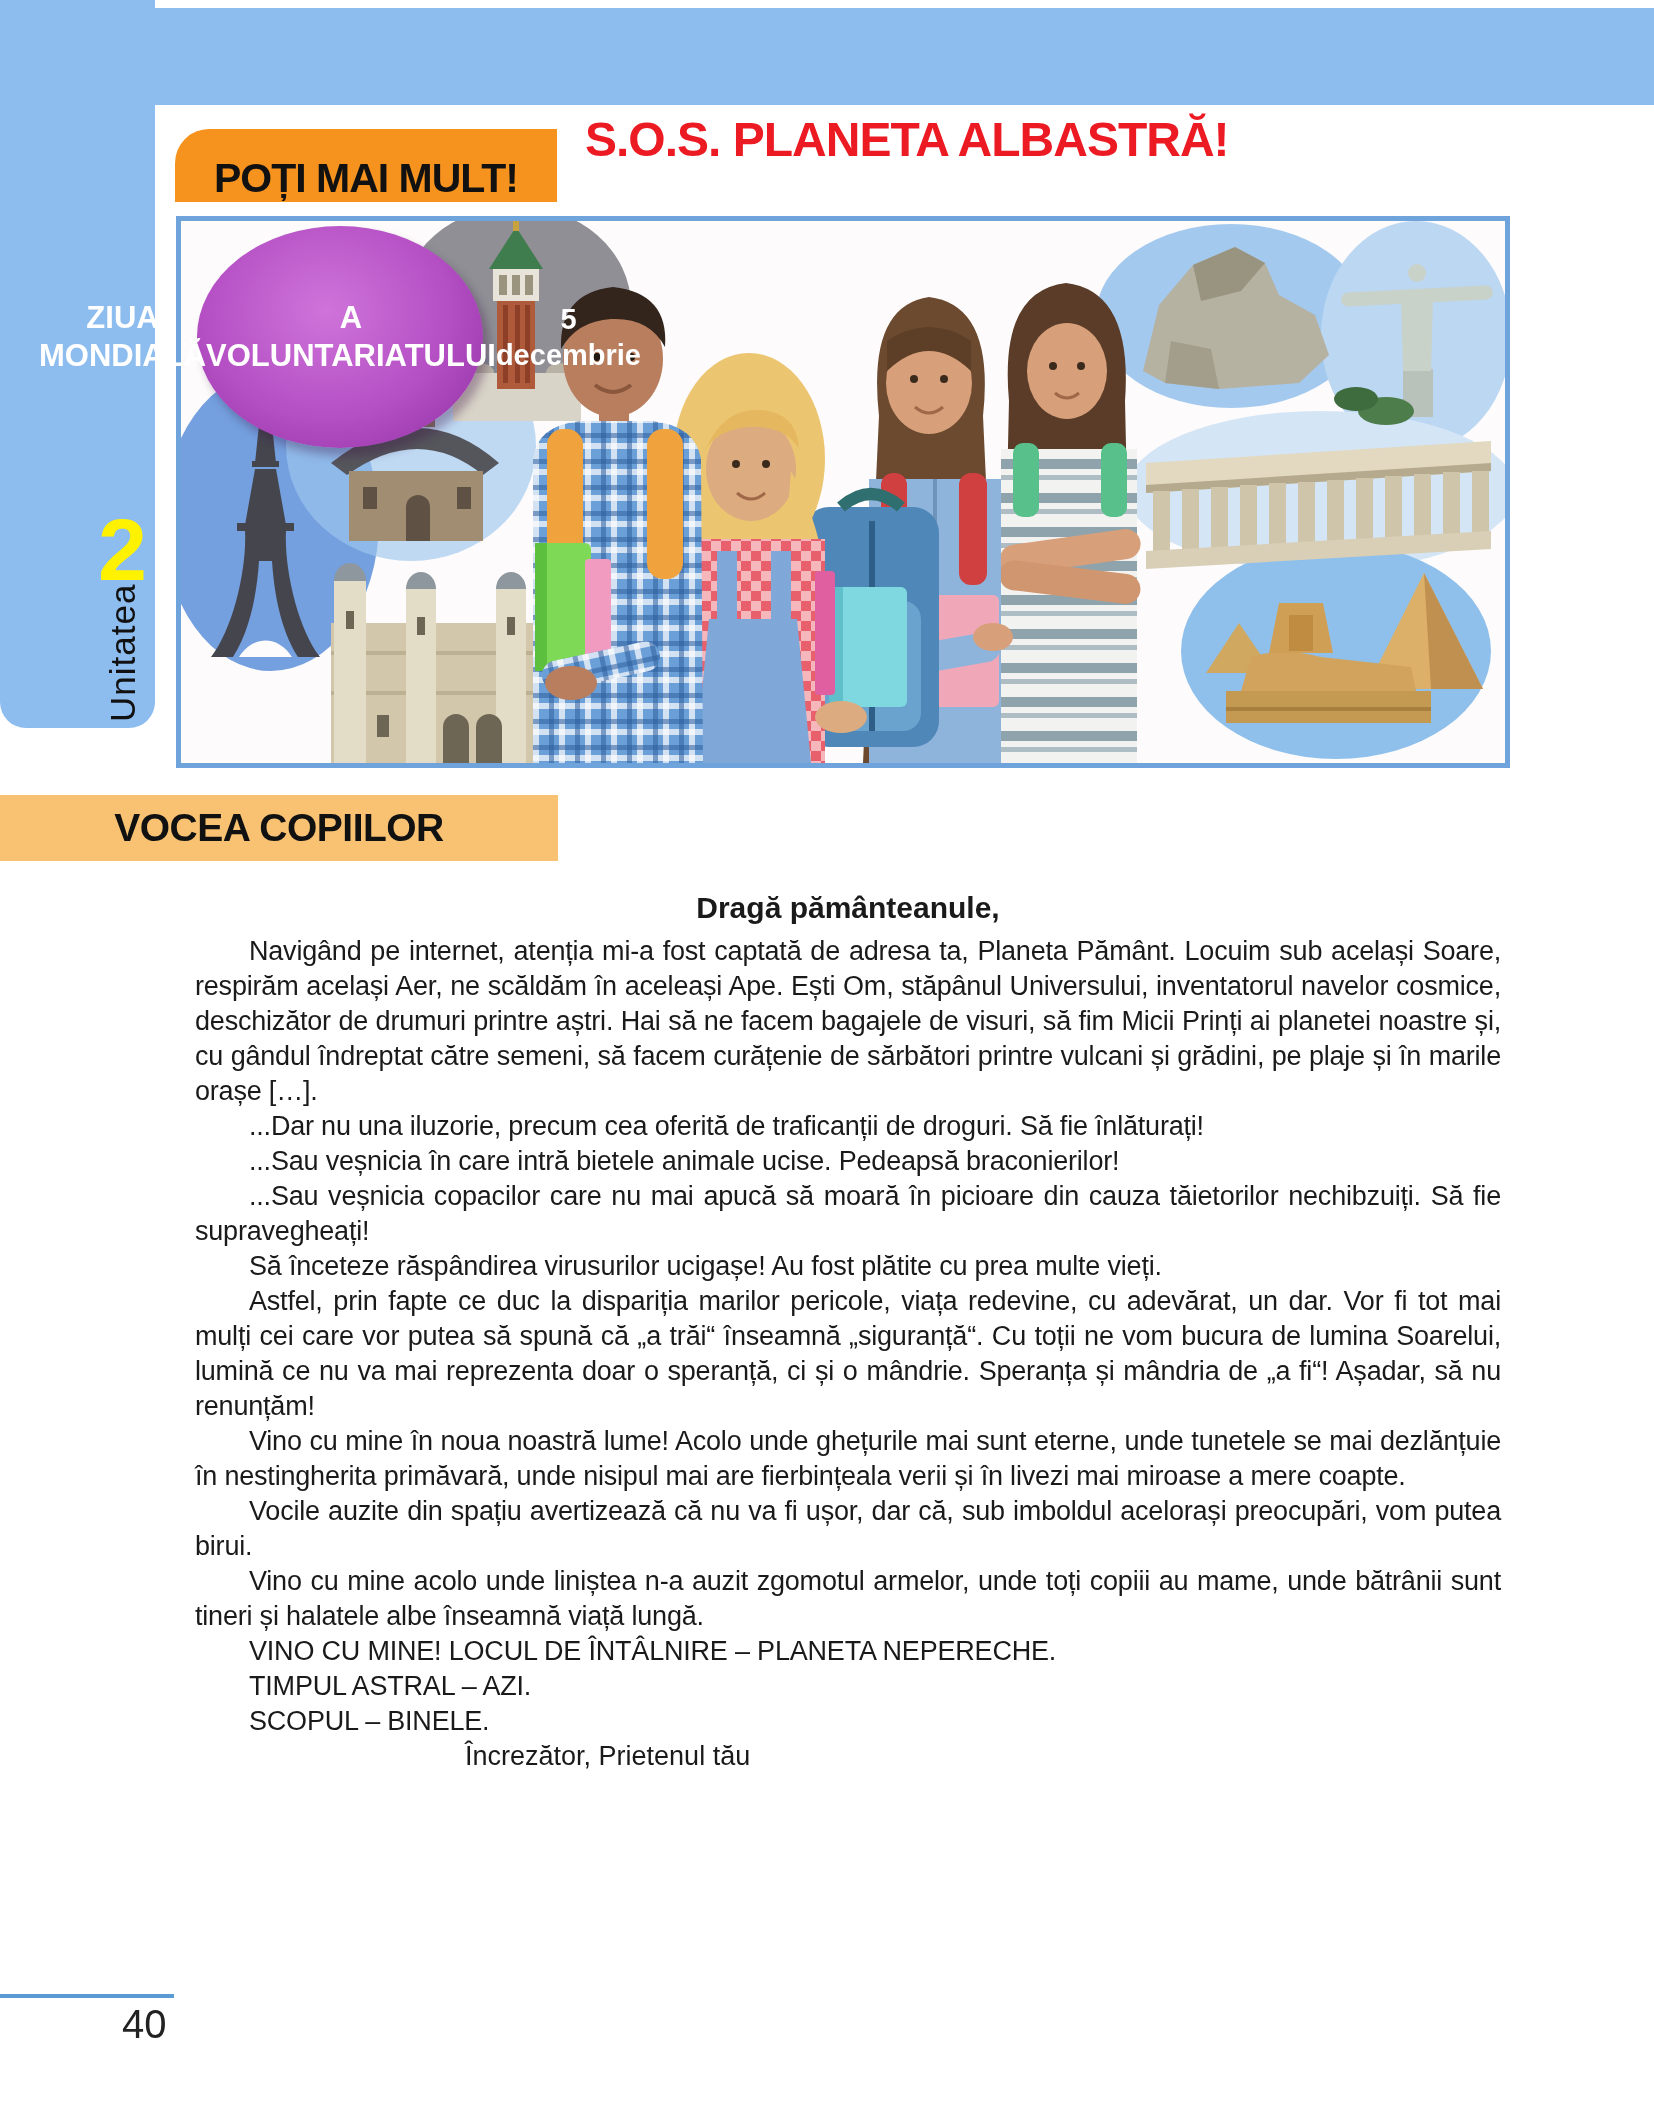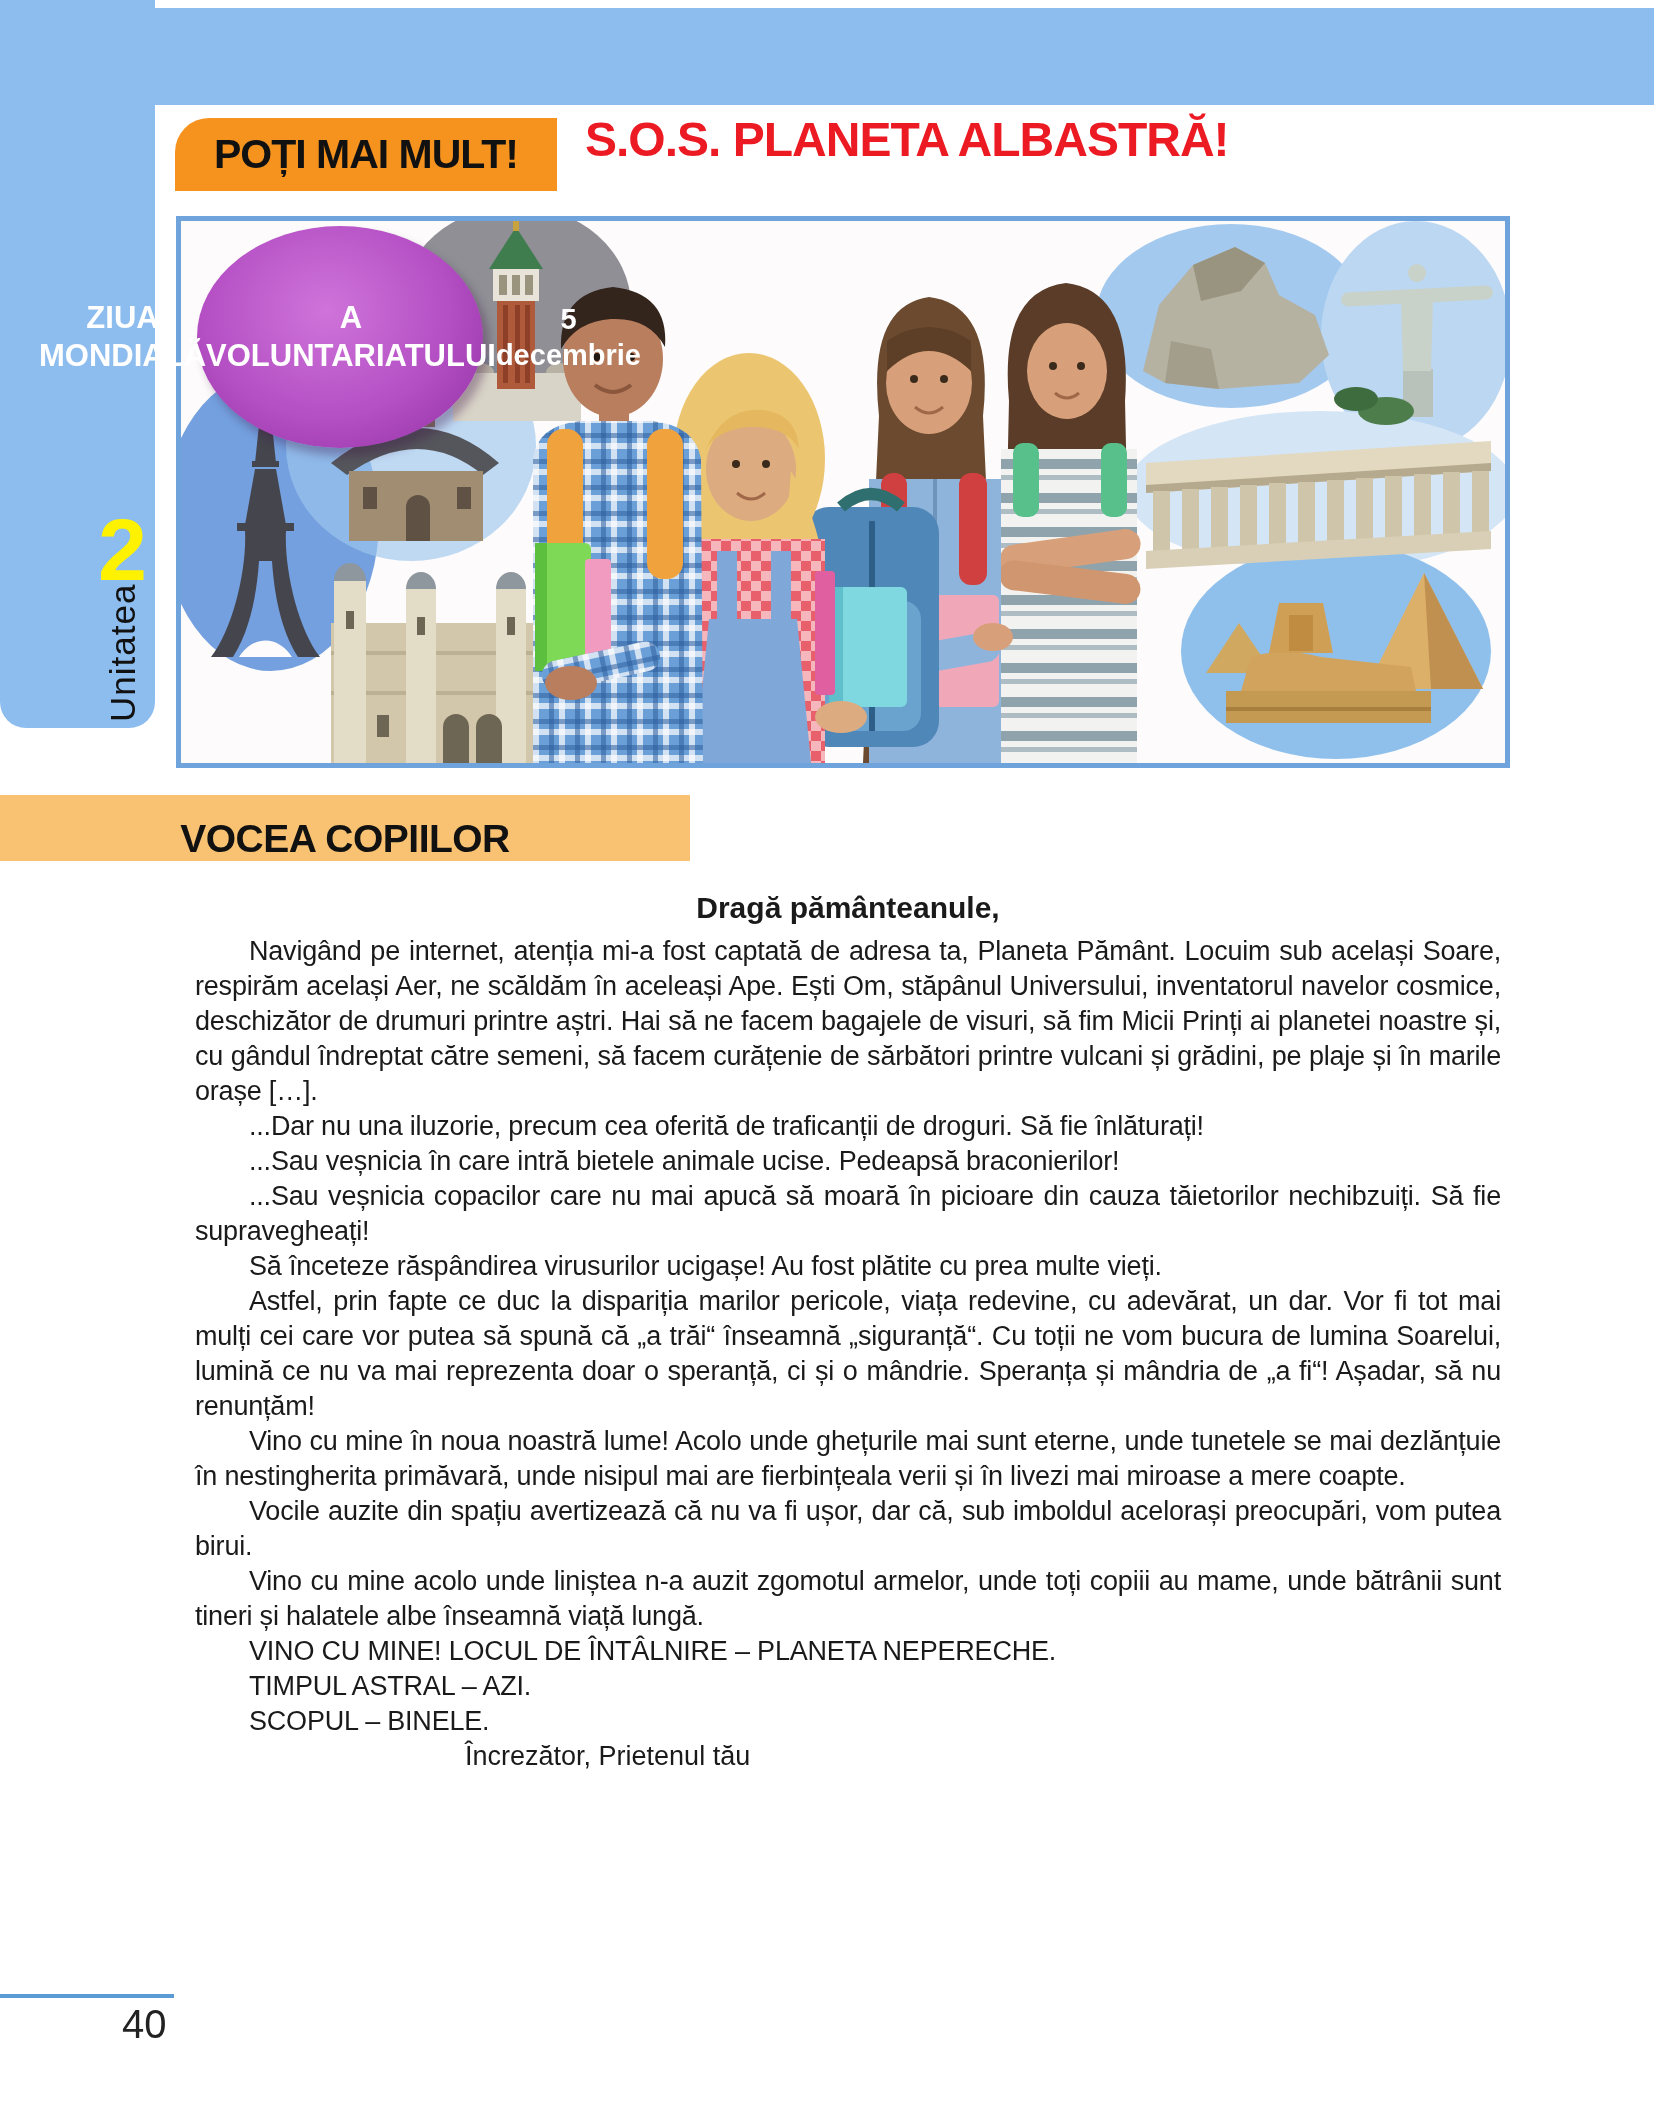--- a/index.html
+++ b/index.html
@@ -9,40 +9,40 @@
   }
   
   .topbar{position:absolute;left:0;top:8px;width:1654px;height:97px;background:#8DBCEE;}
   .sidebar{position:absolute;left:0;top:0;width:155px;height:728px;background:#8DBCEE;
            border-radius:0 0 26px 26px;}
   .unit-number{position:absolute;right:8px;top:506px;font-size:88px;font-weight:bold;
            color:#FFF200;line-height:1;}
   .unit-label{position:absolute;right:12px;top:592px;height:130px;font-size:35px;color:#111;
            writing-mode:vertical-rl;transform:rotate(180deg);letter-spacing:1px;}
   
-  .poti-box{position:absolute;left:175px;top:118px;width:382px;height:73px;background:#F6921E;
-           border-radius:34px 0 0 0;display:flex;align-items:center;justify-content:center;}
+  .poti-box{position:absolute;left:175px;top:129px;width:382px;height:73px;background:#F6921E;
+           border-radius:34px 0 0 0;display:flex;align-items:flex-end;justify-content:center;}
   .poti-box span{font-size:41px;font-weight:bold;color:#111;letter-spacing:-1px;}
   .main-title{position:absolute;left:585px;top:112px;font-size:48px;font-weight:bold;
            color:#EC1B23;letter-spacing:-1px;white-space:nowrap;}
   
   .collage{position:absolute;left:176px;top:216px;width:1324px;height:542px;background:#fdfbfb;
            border:5px solid #6FA3DB;overflow:hidden;}
   .collage svg{display:block;width:100%;height:100%;}
   .volunteer-badge{position:absolute;left:197px;top:226px;width:286px;height:222px;
            border-radius:50%;
            background:radial-gradient(ellipse at 45% 38%, #cf74da 0%, #b44fc4 55%, #8e2fa0 100%);
            box-shadow:6px 8px 10px rgba(60,20,70,.35);
            display:flex;flex-direction:row;align-items:center;justify-content:center;
            text-align:center;color:#fff;font-weight:bold;}
   .volunteer-badge .l1,.volunteer-badge .l2{font-size:31px;line-height:38px;}
   .volunteer-badge .l3{font-size:29px;line-height:36px;}
   
-  .vocea-banner{position:absolute;left:0;top:795px;width:690px;height:66px;background:#F8C272;
-           display:flex;align-items:flex-end;justify-content:center;}
+  .vocea-banner{position:absolute;left:0;top:795px;width:558px;height:66px;background:#F8C272;
+           display:flex;align-items:center;justify-content:center;}
   .vocea-banner span{font-size:39px;font-weight:bold;color:#111;letter-spacing:-0.5px;}
   
   .letter{position:absolute;left:195px;top:891px;width:1306px;}
   .salutation{text-align:center;font-size:30px;font-weight:bold;margin:0 0 9px 0;}
   .para{margin:0;text-align:justify;text-indent:54px;font-size:27px;line-height:35px;
         letter-spacing:-0.2px;}
   .sig{margin:0;padding-left:270px;font-size:27px;line-height:35px;}
   .attr{margin:14px 0 0 0;text-align:right;font-style:italic;font-size:29.5px;line-height:36px;}
   
   .footer-line{position:absolute;left:0;top:1994px;width:174px;height:4px;background:#5B9BD5;}

